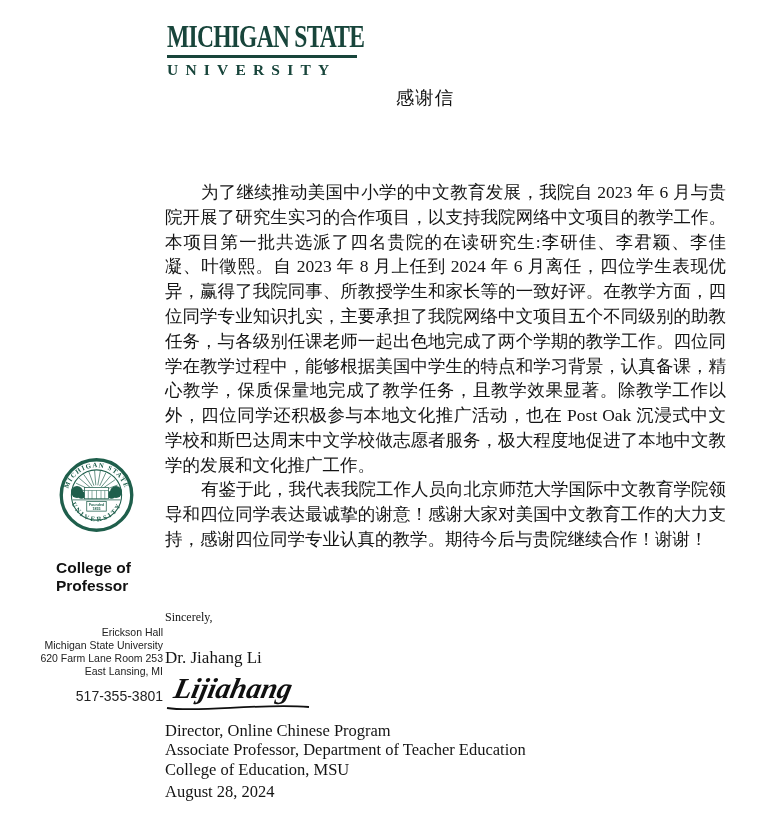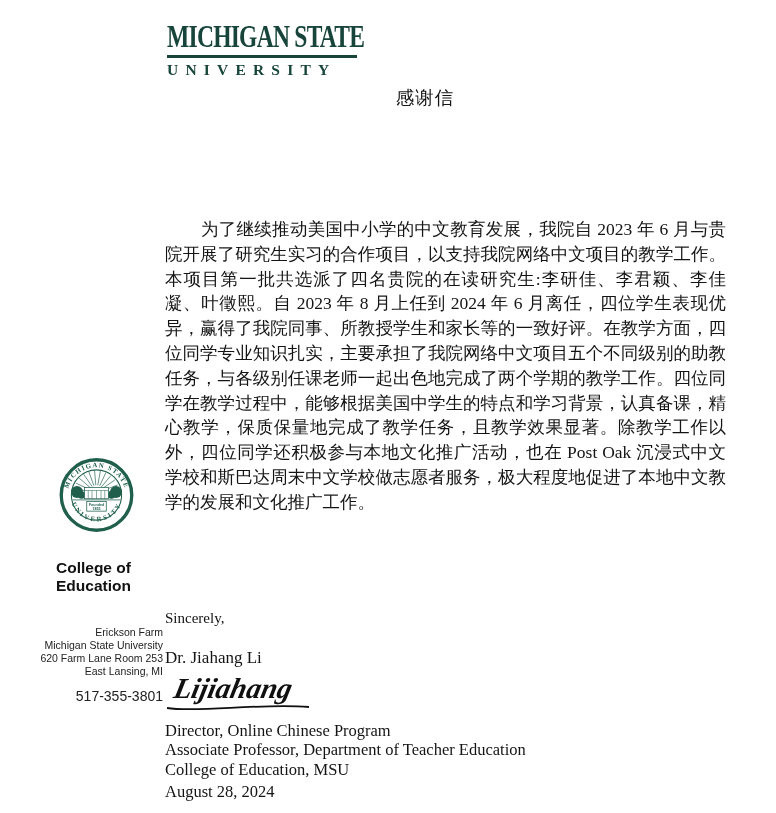--- a/index.html
+++ b/index.html
@@ -40,27 +40,26 @@
   }
   .salutation{
     position:absolute;left:165px;top:146px;width:561px;
     font-size:17.5px;
   }
   .para{
     position:absolute;left:165px;width:561px;
     font-size:17.5px;line-height:24.8px;
     text-align:justify;text-justify:inter-ideograph;
     text-indent:2.05em;
-    margin-top:37px;
   }
   .para-1{top:180px;}
   .para-2{top:477px;}
 
   
-  .sincerely{position:absolute;left:165px;top:610px;font-size:15px;}
+  .sincerely{position:absolute;left:165px;top:610px;font-size:12px;}
   .signer-name{position:absolute;left:165px;top:648px;font-size:17px;}
   .signature{position:absolute;left:163px;top:667px;}
   .sig-text{
     font-family:"Liberation Serif",serif;font-style:italic;font-weight:700;
   }
   .closing-titles{
     position:absolute;left:165px;top:721px;
     font-size:16.5px;line-height:19.3px;
   }
   .closing-date{position:absolute;left:165px;top:782px;font-size:16.5px;}
@@ -92,20 +91,21 @@
   <header class="wordmark">
     <div class="wm-line1">MICHIGAN STATE</div>
     <div class="wm-rule"></div>
     <div class="wm-line2">UNIVERSITY</div>
   </header>
 
   <div class="letter-title">感谢信</div>
 
 
   <div class="para para-1">为了继续推动美国中小学的中文教育发展，我院自 2023 年 6 月与贵院开展了研究生实习的合作项目，以支持我院网络中文项目的教学工作。本项目第一批共选派了四名贵院的在读研究生:李研佳、李君颖、李佳凝、叶徵熙。自 2023 年 8 月上任到 2024 年 6 月离任，四位学生表现优异，赢得了我院同事、所教授学生和家长等的一致好评。在教学方面，四位同学专业知识扎实，主要承担了我院网络中文项目五个不同级别的助教任务，与各级别任课老师一起出色地完成了两个学期的教学工作。四位同学在教学过程中，能够根据美国中学生的特点和学习背景，认真备课，精心教学，保质保量地完成了教学任务，且教学效果显著。除教学工作以外，四位同学还积极参与本地文化推广活动，也在 Post Oak 沉浸式中文学校和斯巴达周末中文学校做志愿者服务，极大程度地促进了本地中文教学的发展和文化推广工作。</div>
+  <div class="para para-2">有鉴于此，我代表我院工作人员向北京师范大学国际中文教育学院领导和四位同学表达最诚挚的谢意！感谢大家对美国中文教育工作的大力支持，感谢四位同学专业认真的教学。期待今后与贵院继续合作！谢谢！</div>
 
   <svg class="seal" width="75" height="78" viewBox="0 0 100 100" aria-hidden="true">
     <defs>
       <path id="sealArcTop" d="M 11,52 A 39,39 0 0 1 89,52" fill="none"></path>
       <path id="sealArcBottom" d="M 15,50 A 35,35 0 0 0 85,50" fill="none"></path>
     </defs>
     <circle cx="50" cy="50" r="47" fill="none" stroke="var(--seal-green)" stroke-width="4.5"></circle>
     <circle cx="50" cy="50" r="33.5" fill="none" stroke="var(--seal-green)" stroke-width="1.4"></circle>
     <text font-family="Liberation Serif, serif" font-size="9" font-weight="700" fill="var(--seal-green)" letter-spacing="1.6">
       <textPath href="#sealArcTop" startOffset="50%" text-anchor="middle">MICHIGAN STATE</textPath>
@@ -149,25 +149,25 @@
 
     <g>
       <rect x="37" y="58.5" width="26" height="13" fill="#ffffff" stroke="var(--seal-green)" stroke-width="1"></rect>
       <text x="50" y="64.5" text-anchor="middle" font-family="Liberation Sans, sans-serif" font-size="4.8" font-weight="700" fill="var(--seal-green)">Founded</text>
       <text x="50" y="70" text-anchor="middle" font-family="Liberation Sans, sans-serif" font-size="4.8" font-weight="700" fill="var(--seal-green)">1855</text>
     </g>
   </svg>
 
   <div class="college">
     <div>College of</div>
-    <div>Education</div>
+    <div>Professor</div>
   </div>
 
   <div class="address">
-    <div>Erickson Farm</div>
+    <div>Erickson Hall</div>
     <div>Michigan State University</div>
     <div>620 Farm Lane Room 253</div>
     <div>East Lansing, MI</div>
   </div>
   <div class="phone">517-355-3801</div>
 
   <div class="sincerely">Sincerely,</div>
   <div class="signer-name">Dr. Jiahang Li</div>
 
   <svg class="signature" width="155" height="50" viewBox="0 0 155 50" aria-hidden="true">

